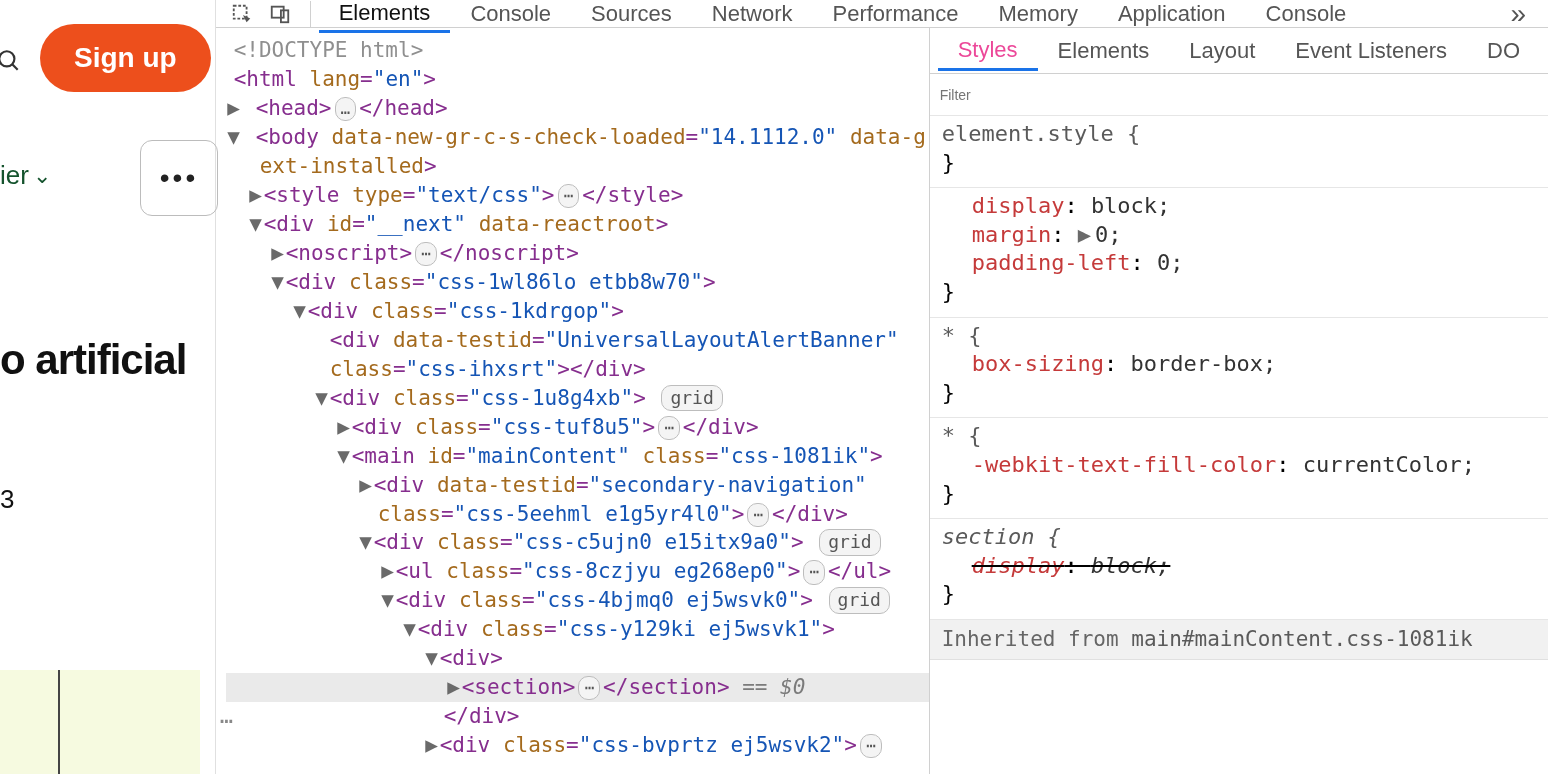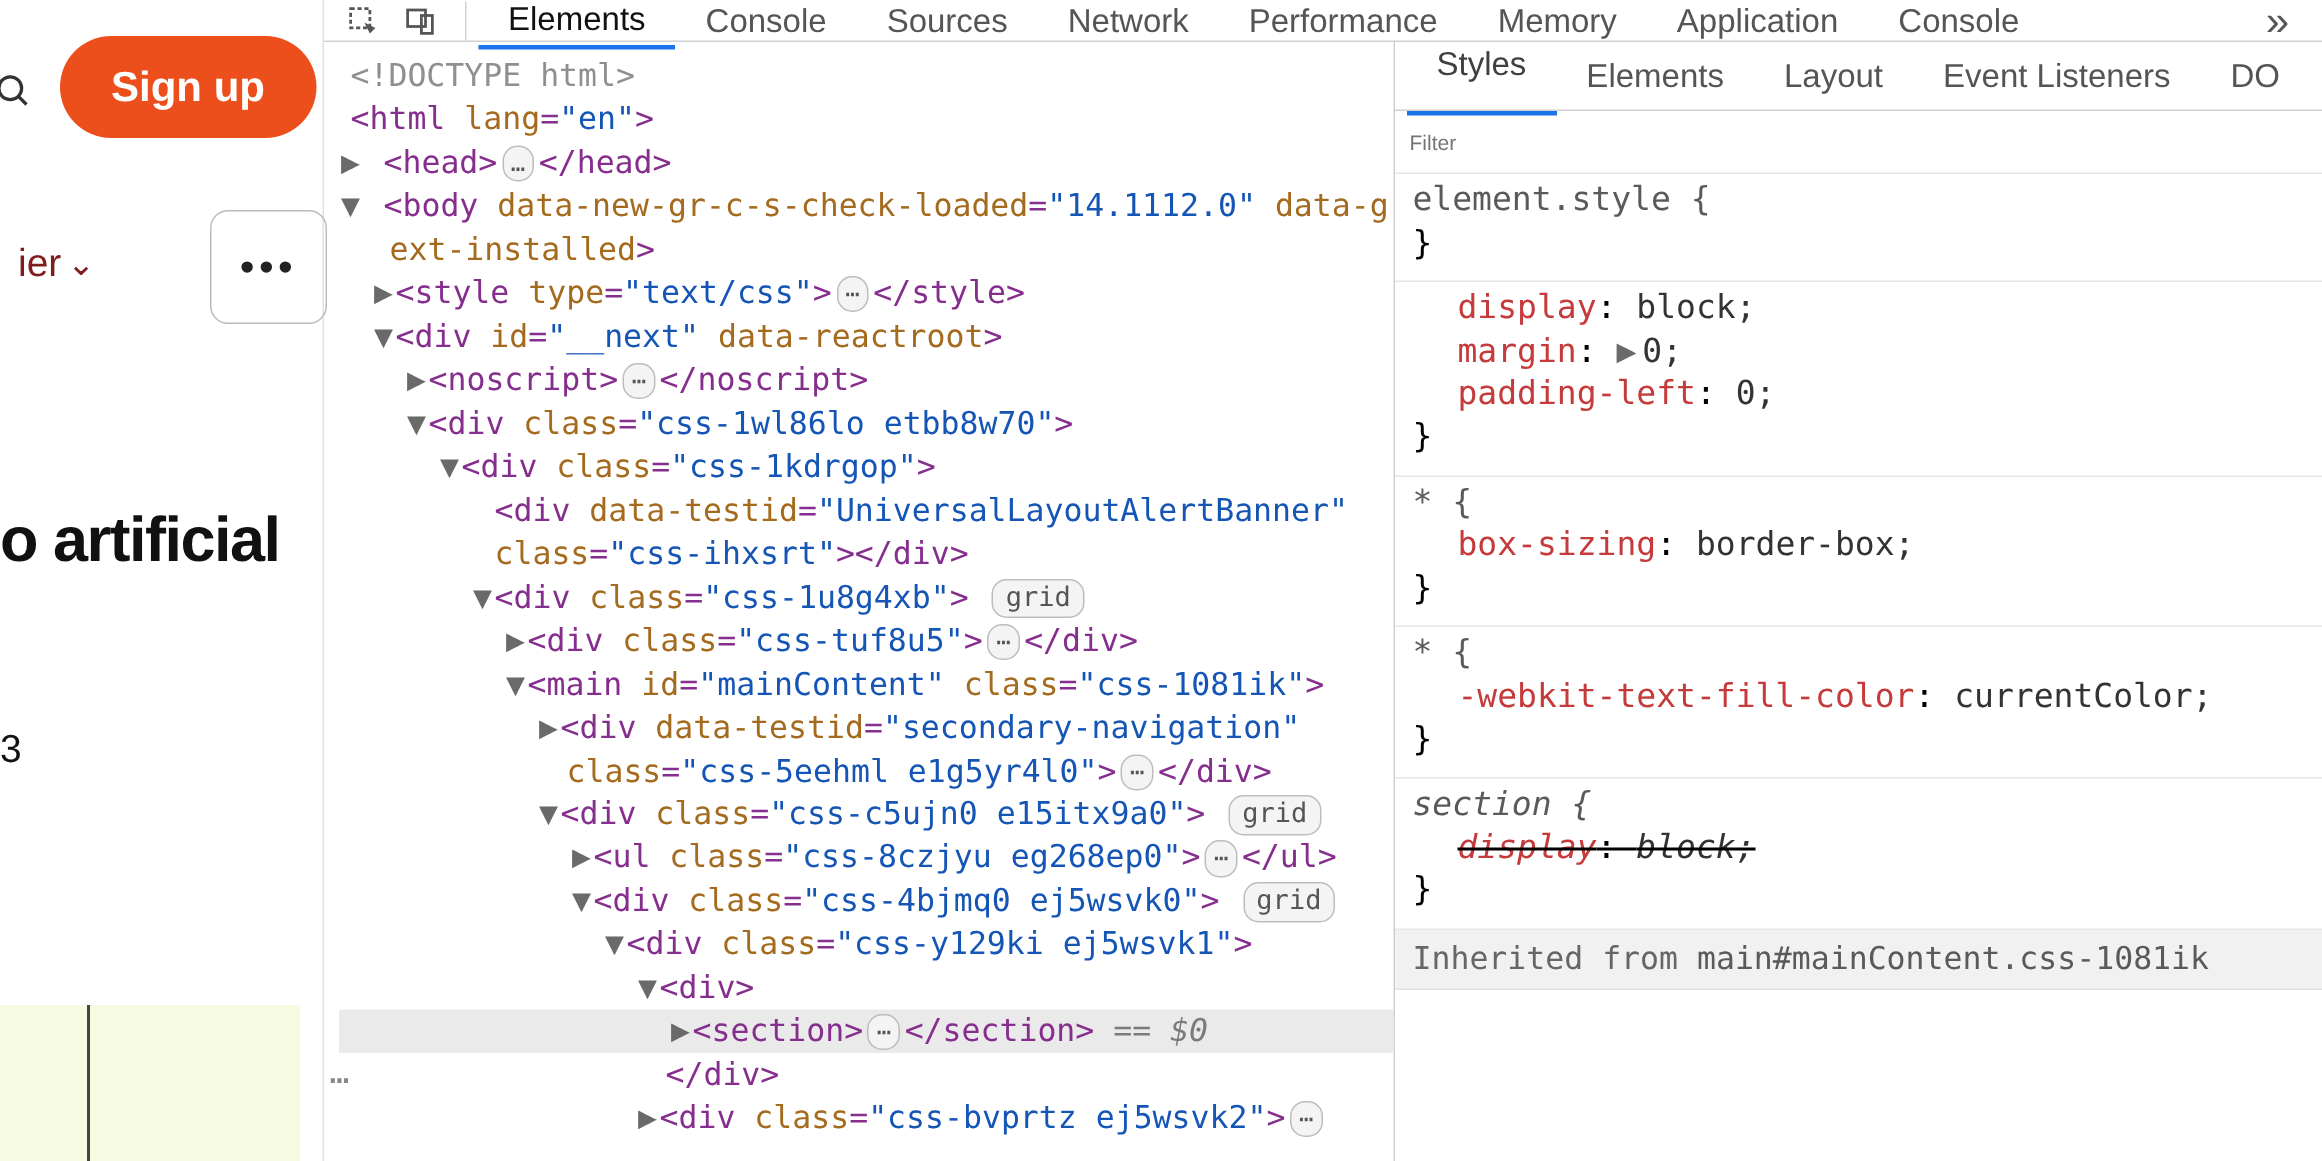--- a/index.html
+++ b/index.html
@@ -3,21 +3,21 @@
 <meta charset="utf-8">
 <style>
   * { box-sizing: border-box; margin: 0; padding: 0; }
   html, body { width: 1548px; height: 774px; font-family: -apple-system, "Helvetica Neue", Arial, sans-serif; background: #fff; overflow: hidden; }
   body { display: flex; }
 
   
   .left-col { width: 266px; height: 100%; position: relative; background: #fff; border-right: 1px solid #e0e0e0; }
   .signup-btn { position: absolute; top: 24px; left: 40px; background: #ed4f1c; color: #fff; font-weight: 700; font-size: 28px; padding: 18px 34px; border: none; border-radius: 36px; cursor: pointer; }
   .burger-box { position: absolute; top: 140px; left: 140px; width: 78px; height: 76px; border: 1px solid #bcbcbc; border-radius: 12px; display: flex; align-items: center; justify-content: center; cursor: pointer; font-size: 28px; letter-spacing: 3px; color: #222; }
-  .ier-row { position: absolute; top: 160px; left: 12px; font-size: 26px; color: #7f1d1d; display: flex; align-items: center; gap: 4px; }
+  .ier-row { position: absolute; top: 160px; left: 0; font-size: 26px; color: #14532d; display: flex; align-items: center; gap: 4px; }
   .ier-row .chev { font-size: 22px; }
   .headline { position: absolute; top: 336px; left: 0; font-size: 42px; font-weight: 700; color: #111; letter-spacing: -1px; }
   .num3 { position: absolute; top: 484px; left: 0; font-size: 26px; color: #111; }
   .green-box { position: absolute; top: 670px; left: 0; width: 200px; height: 104px; background: #f6fae0; }
   .green-box .vline { position: absolute; left: 58px; top: 0; bottom: 0; width: 2px; background: #444; }
 
   
   .devtools { flex: 1; height: 100%; display: flex; flex-direction: column; background: #fff; }
   .tabbar { height: 28px; border-bottom: 1px solid #d0d0d0; display: flex; align-items: center; gap: 0; padding: 0 10px; font-size: 22px; color: #555; }
   .tabbar .icon-btn { width: 32px; height: 32px; display: flex; align-items: center; justify-content: center; color: #555; cursor: pointer; margin-right: 6px; }
@@ -41,21 +41,21 @@
   .tri { display: inline-block; width: 16px; text-align: center; color: #6a6a6a; cursor: pointer; user-select: none; }
   .ind { display: inline-block; }
   .pill { display: inline-block; border: 1px solid #bdbdbd; border-radius: 10px; padding: 0 8px; font-size: 18px; color: #555; background: #f4f4f4; vertical-align: 1px; margin: 0 3px; }
   .pill.small { padding: 0 5px; font-size: 16px; }
   .gutter-dots { position: absolute; left: 4px; color: #888; font-size: 22px; }
 
   
   .styles-pane { flex: 1; display: flex; flex-direction: column; min-width: 0; }
   .styles-tabs { height: 46px; border-bottom: 1px solid #d0d0d0; display: flex; align-items: center; gap: 0; padding: 0 8px; font-size: 22px; color: #555; }
   .styles-tabs .stab { padding: 6px 20px; cursor: pointer; white-space: nowrap; }
-  .styles-tabs .stab.active { color: #404040; border-bottom: 3px solid #1a73e8; padding-bottom: 18px; }
+  .styles-tabs .stab.active { color: #ec4899; border-bottom: 3px solid #1a73e8; padding-bottom: 5px; }
   .filter-row { height: 42px; display: flex; align-items: center; padding: 0 10px; border-bottom: 1px solid #e6e6e6; }
   .filter-row input { border: none; outline: none; font-size: 14px; color: #333; width: 200px; background: transparent; }
   .rules { flex: 1; overflow: auto; font-family: ui-monospace, Menlo, Consolas, monospace; font-size: 22px; line-height: 1.3; }
   .rule { padding: 4px 12px 10px 12px; border-bottom: 1px solid #e6e6e6; }
   .rule .selector { color: #5a5a5a; word-break: break-all; }
   .rule .selector.italic { font-style: italic; }
   .rule .prop { color: #c53a3a; }
   .rule .val { color: #333; }
   .rule .decl { padding-left: 30px; }
   .rule .strike { text-decoration: line-through; }

